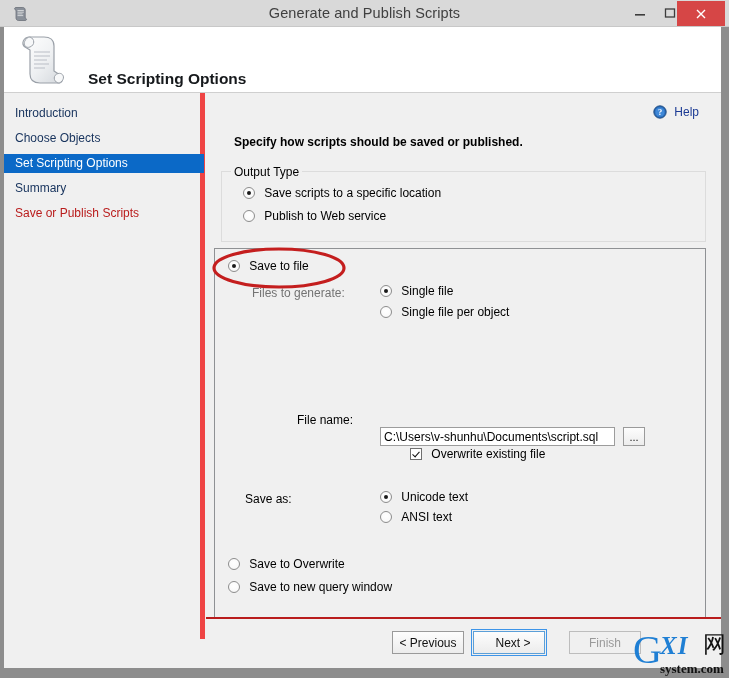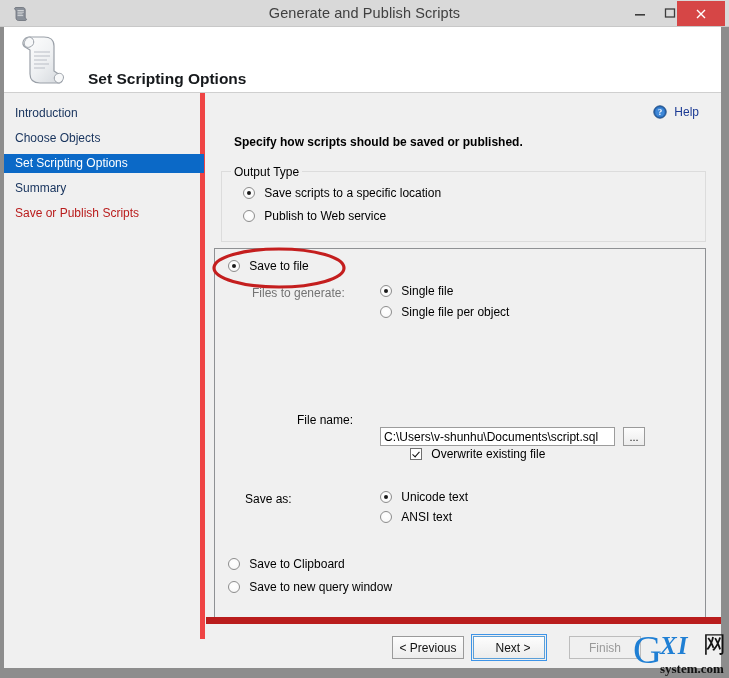--- a/index.html
+++ b/index.html
@@ -265,21 +265,21 @@
     left: 408px; top: 178px; width: 22px; height: 19px;
     font-size: 11px; line-height: 16px;
   }
 
   
   #footer {
     position: absolute;
     left: 206px; top: 617px;
     width: 518px; height: 52px;
     background: #f0f0f0;
-    border-top: 7px solid #b91c1c;
+    border-top: 2px solid #b91c1c;
     box-sizing: border-box;
   }
   #btn-previous { left: 186px; top: 12px; width: 72px; height: 23px; }
   #btn-next     { left: 267px; top: 12px; width: 72px; height: 23px; padding-left: 8px; }
   #btn-finish   { left: 348px; top: 12px; width: 72px; height: 23px; }
 
   
   #bottom-chrome {
     position: absolute;
     left: 0; top: 668px;
@@ -476,21 +476,21 @@
         <span class="radio checked"></span>
         <span class="radio-label">Unicode text</span>
       </div>
       <div class="radio-row" style="left:165px; top:261px;">
         <span class="radio"></span>
         <span class="radio-label">ANSI text</span>
       </div>
 
       <div class="radio-row" style="left:13px; top:308px;">
         <span class="radio"></span>
-        <span class="radio-label">Save to Clipboard</span>
+        <span class="radio-label">Save to Overwrite</span>
       </div>
       <div class="radio-row" style="left:13px; top:331px;">
         <span class="radio"></span>
         <span class="radio-label">Save to new query window</span>
       </div>
 
     </div>
   </div>
 
   <div id="footer">

